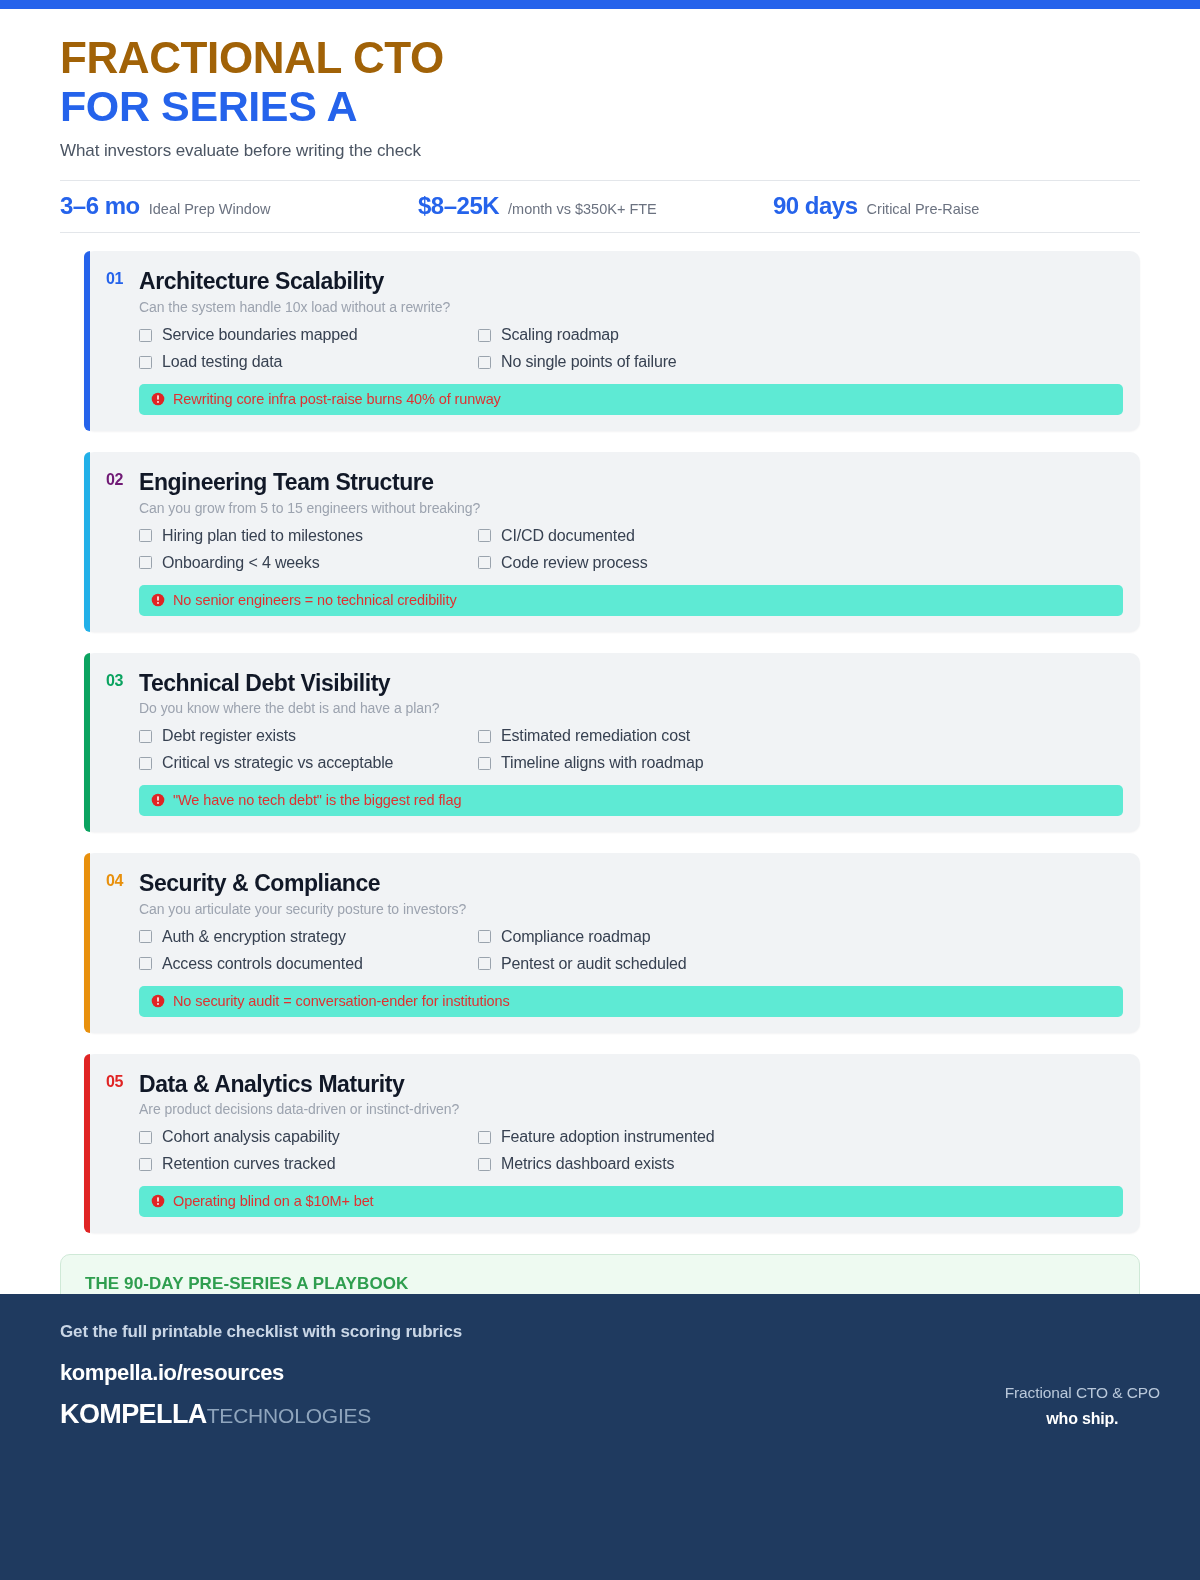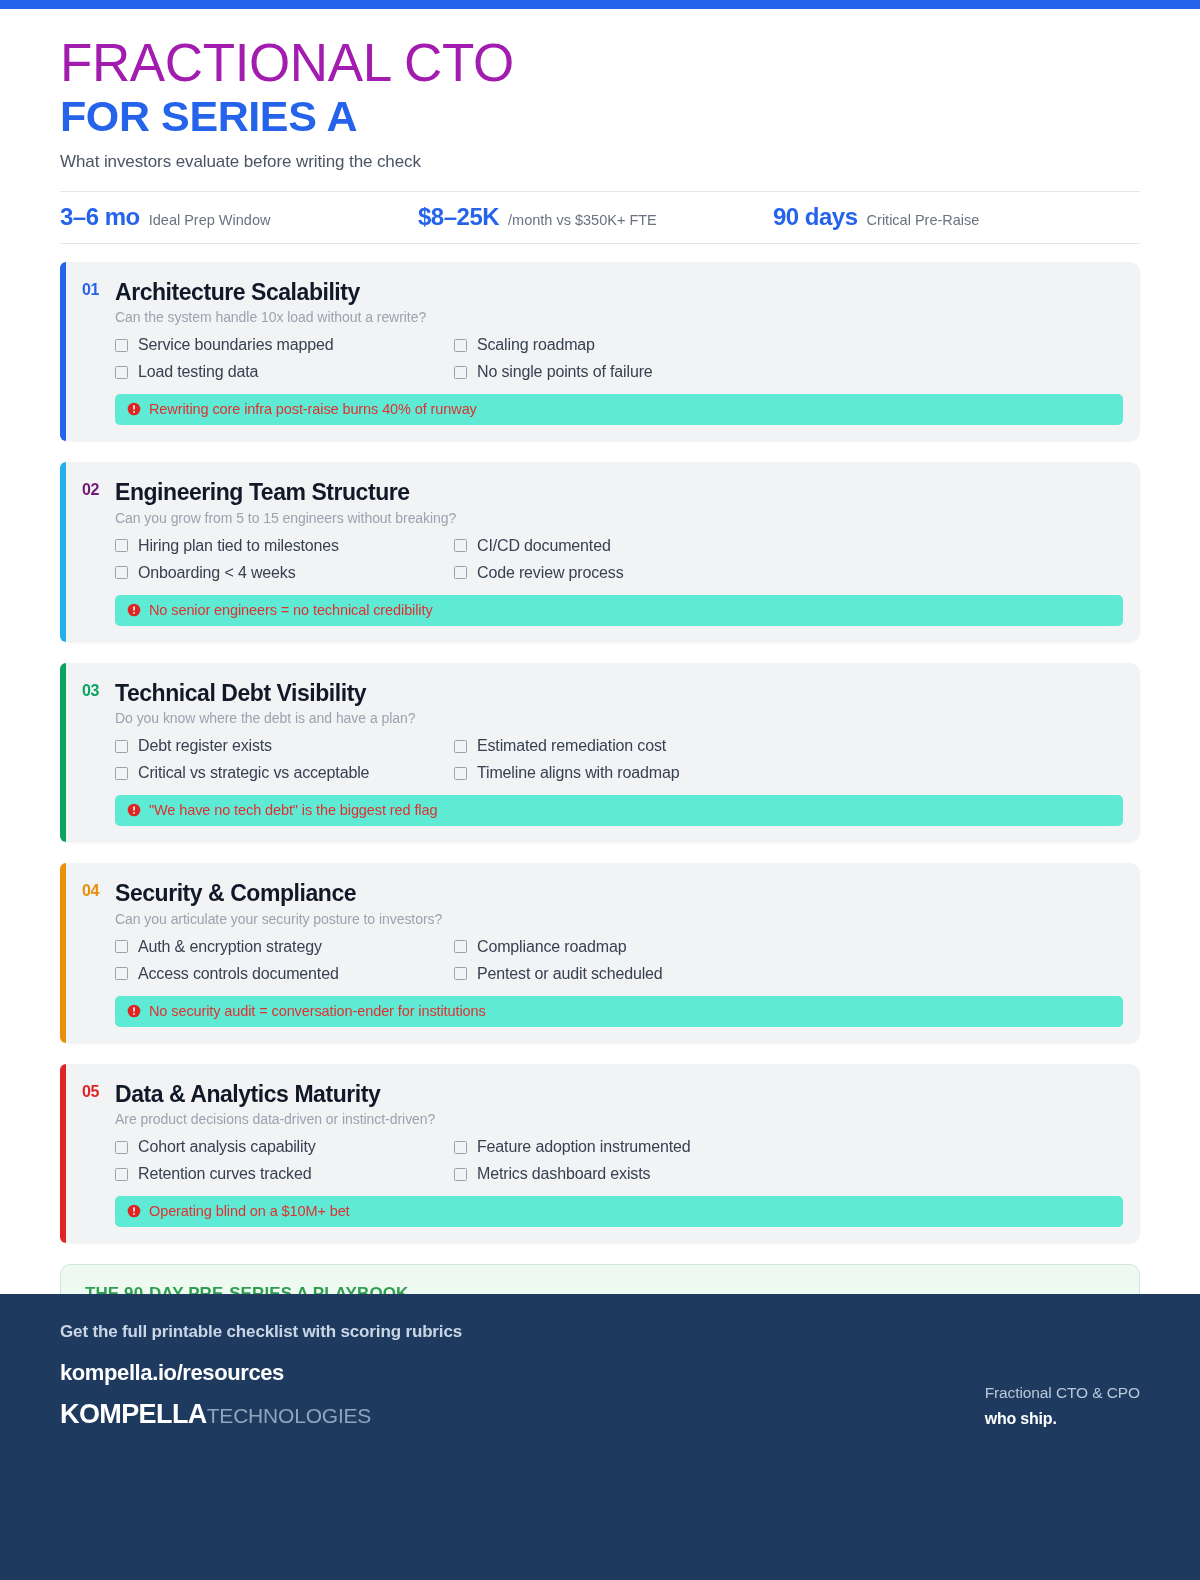--- a/index.html
+++ b/index.html
@@ -25,24 +25,24 @@
     height: 9px;
     width: 100%;
     background: #2563eb;
   }
 
   
   .header {
     padding: 24px 60px 0 60px;
   }
   .title-line-1 {
-    font-size: 53px;
-    font-weight: 400;
+    font-size: 44px;
+    font-weight: 700;
     letter-spacing: -0.4px;
-    color: #a21caf;
+    color: #a16207;
     line-height: 1.12;
   }
   .title-line-2 {
     font-size: 43px;
     font-weight: 700;
     letter-spacing: -0.4px;
     color: #2563eb;
     line-height: 1.12;
   }
   .subtitle {
@@ -78,21 +78,21 @@
     text-align: center;
   }
   .stat-label {
     font-size: 14.5px;
     color: #6b7280;
     white-space: nowrap;
   }
 
   
   .cards {
-    margin: 18px 60px 0 60px;
+    margin: 18px 60px 0 84px;
     display: flex;
     flex-direction: column;
     gap: 21px;
   }
   .card {
     position: relative;
     background: #f1f3f5;
     border-radius: 10px;
     padding: 17px 16px 16px 55px;
     box-shadow: 0 1px 2px rgba(16,24,40,.05);
@@ -207,21 +207,21 @@
   }
 
   
   .footer {
     position: absolute;
     left: 0;
     right: 0;
     bottom: 0;
     top: 1294px;
     background: #1f3a5f;
-    padding: 28px 60px 0 60px;
+    padding: 28px 28px 0 60px;
   }
   .footer-inner {
     position: relative;
     height: 100%;
   }
   .footer-cta {
     font-size: 17px;
     font-weight: 700;
     color: #c9d6e6;
     letter-spacing: -0.15px;
@@ -245,23 +245,23 @@
     letter-spacing: -0.6px;
   }
   .logo-light {
     font-size: 21px;
     font-weight: 400;
     color: #8fa5bd;
     letter-spacing: -0.2px;
   }
   .footer-right {
     position: absolute;
-    right: 0;
+    right: 12px;
     top: 62px;
-    text-align: left;
+    text-align: center;
   }
   .footer-role {
     font-size: 15.5px;
     color: #b9c8da;
     letter-spacing: -0.1px;
   }
   .footer-tag {
     margin-top: 8px;
     font-size: 16px;
     font-weight: 700;

